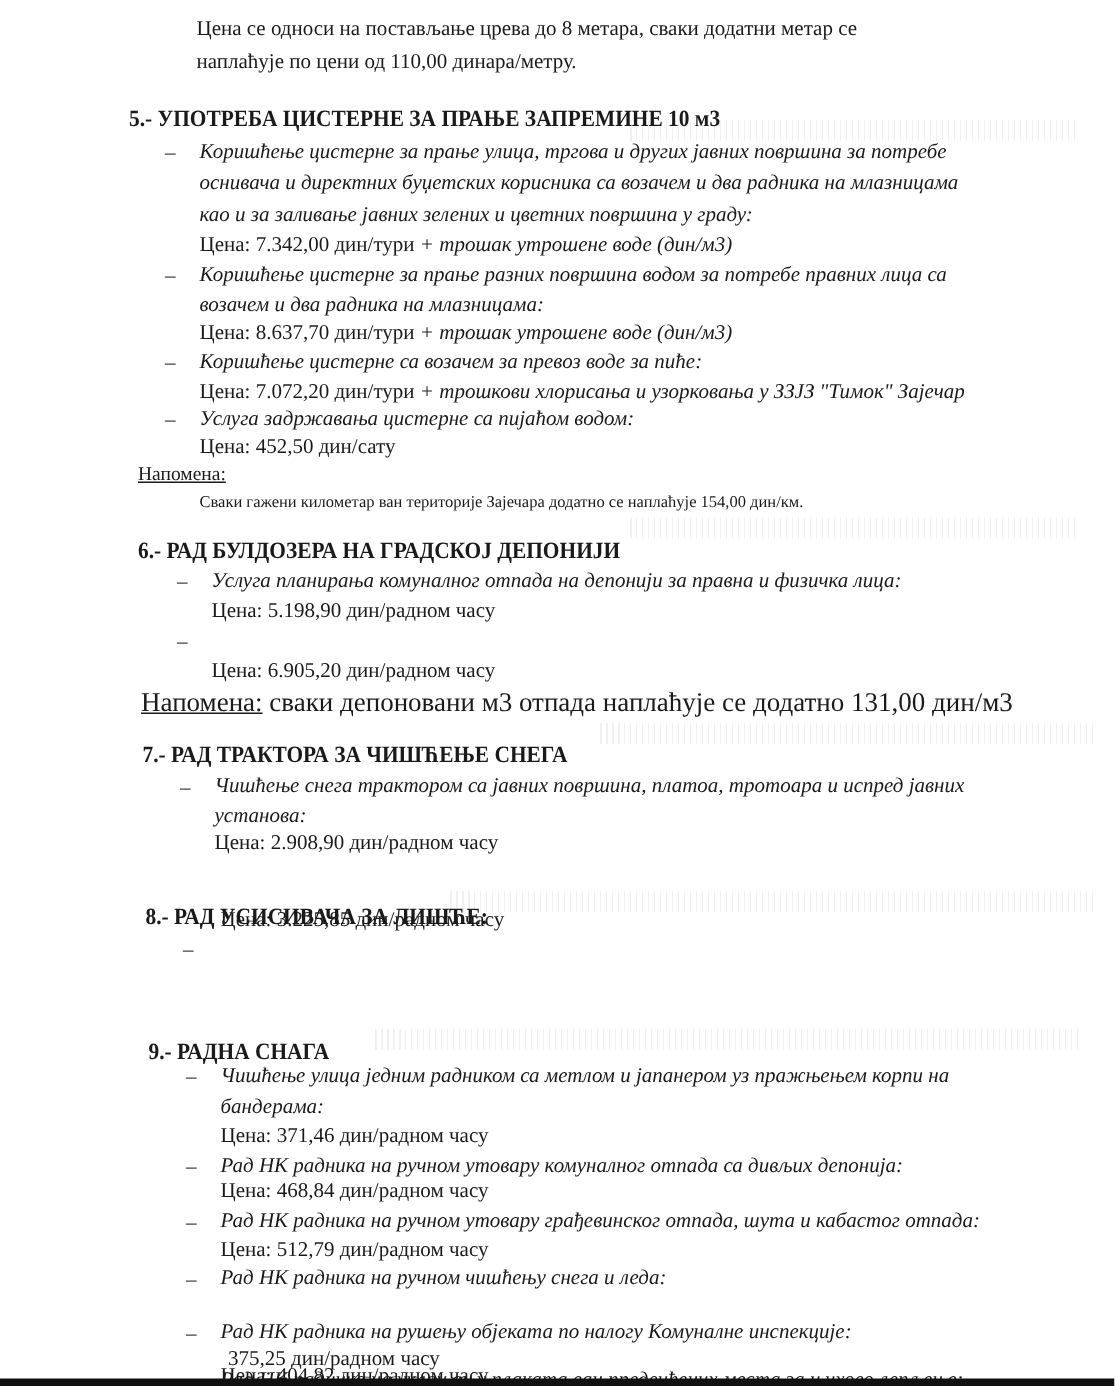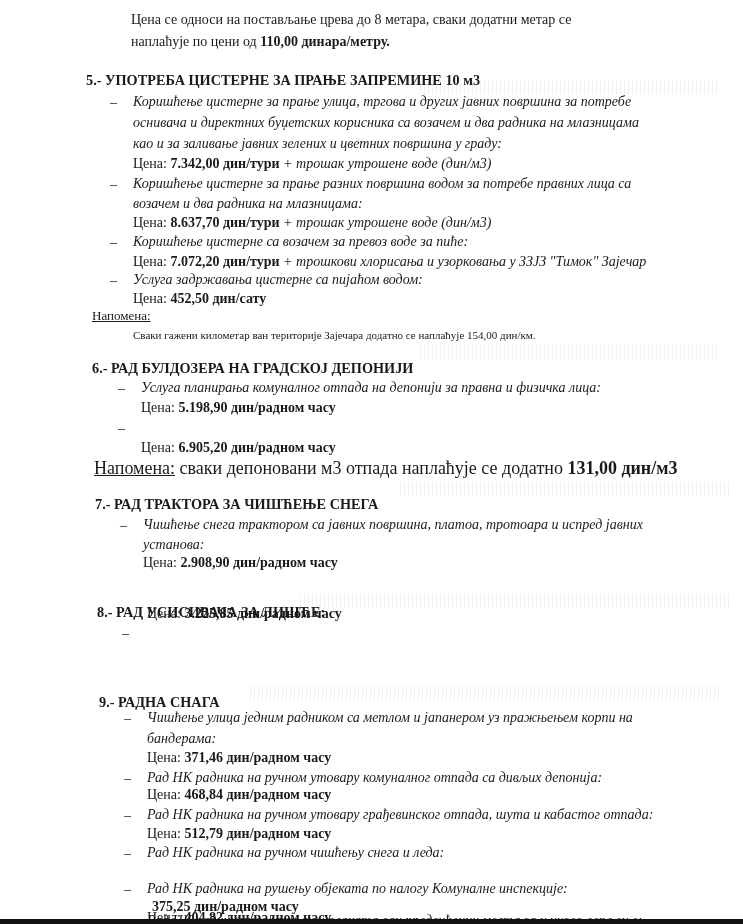--- a/index.html
+++ b/index.html
@@ -5,21 +5,21 @@
   html, body { margin:0; padding:0; }
   body {
     width:743px; height:924px; overflow:hidden; background:#ffffff;
     font-family:"Liberation Serif","DejaVu Serif",serif; color:#1a1a1a;
     position:relative;
   }
   .page { position:absolute; left:0; top:0; width:743px; height:924px;text-align:center; }
   .ln { position:absolute; white-space:nowrap; font-size:14px; line-height:16px; }
   .h { font-weight:bold; font-size:15.5px; transform:scaleX(0.92); transform-origin:left; }
   .it { font-style:italic; }
-  .b { font-weight:bold; }
+  .b { font-weight:normal; }
   .dash { position:absolute; font-size:14px; }
   .u { text-decoration:underline; }
   .noise { position:absolute; height:14px; background:repeating-linear-gradient(90deg, rgba(0,0,0,0.06) 0 1px, transparent 1px 4px); }
   .bottom-bar { position:absolute; left:0; top:919px; width:743px; height:5px; background:#111; }
 </style>
 </head>
 <body>
 
 <div class="page">
 

